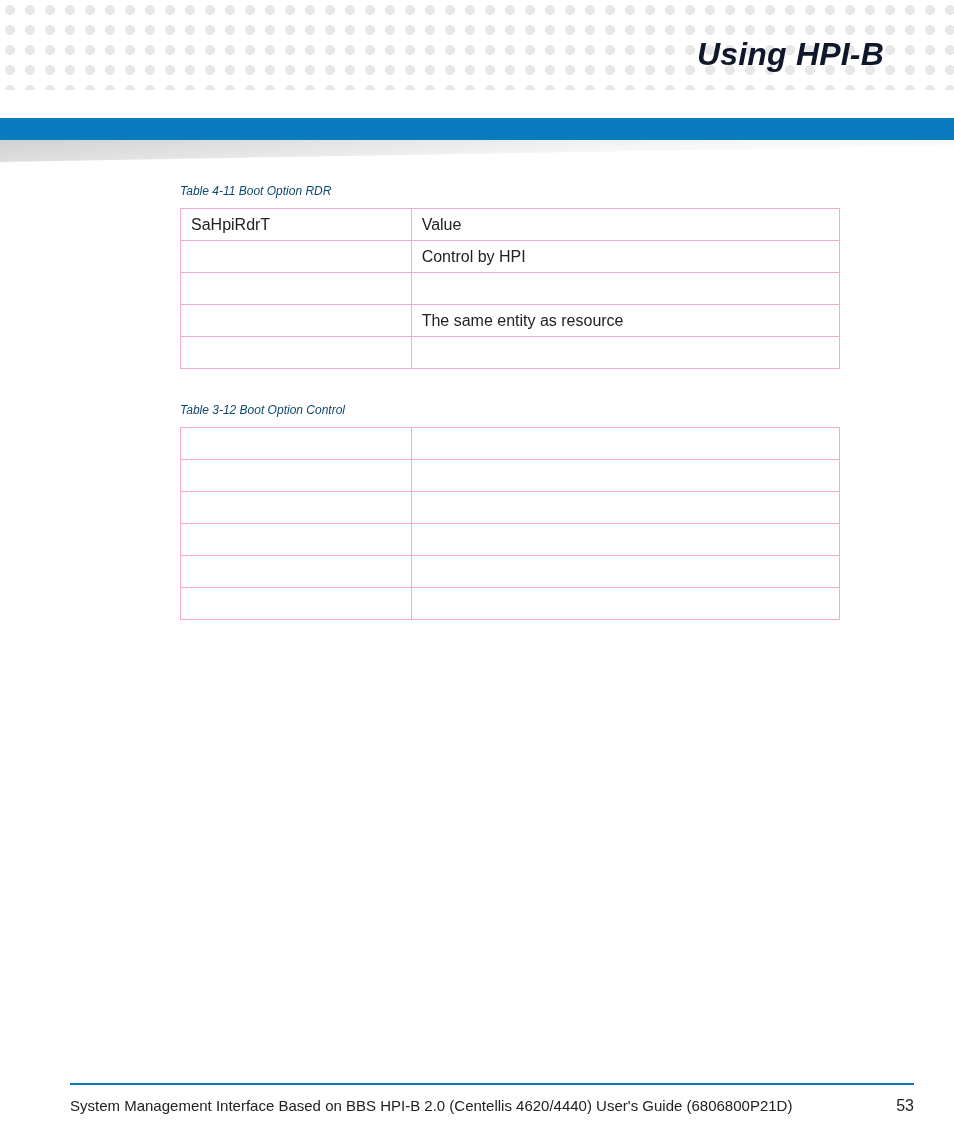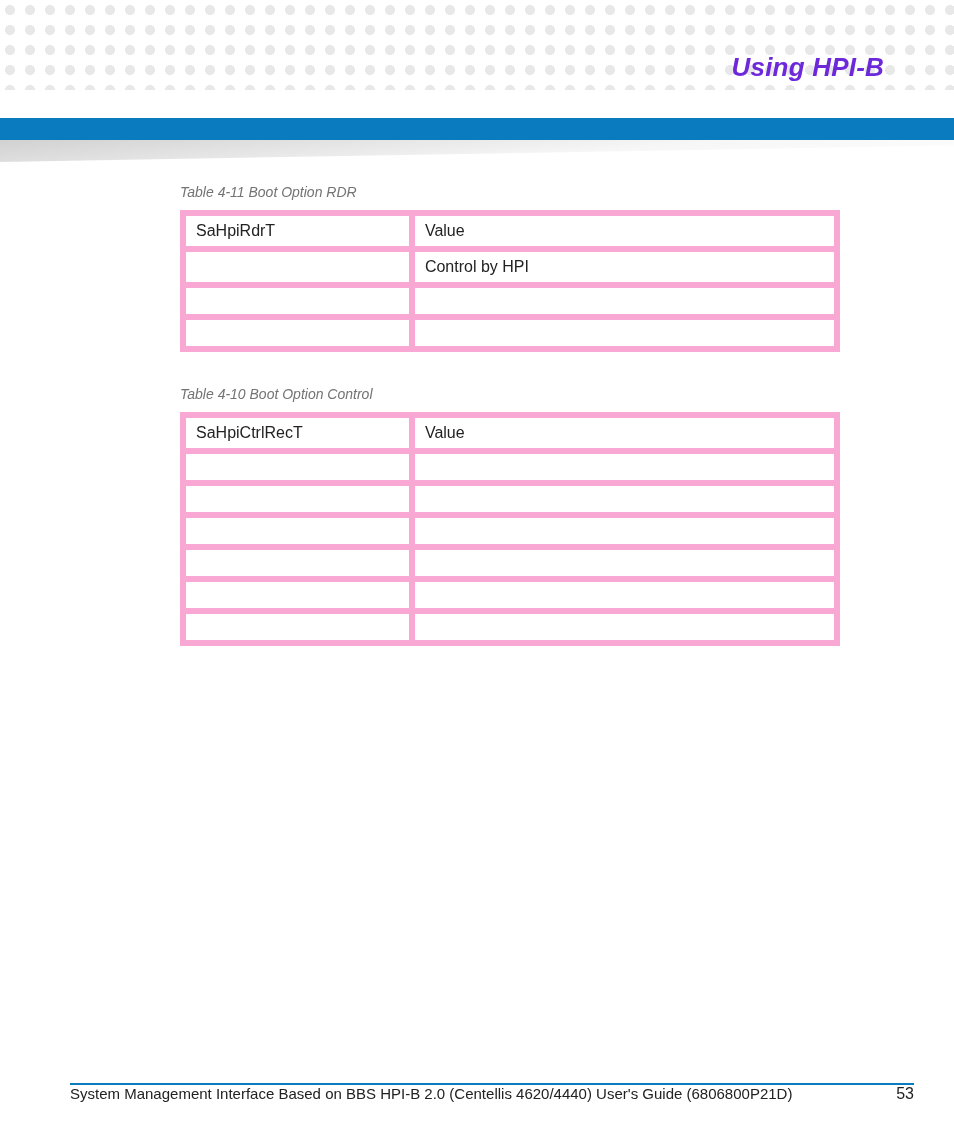--- a/index.html
+++ b/index.html
@@ -15,25 +15,25 @@
     position: absolute;
     top: 0; left: 0; right: 0;
     height: 90px;
     background-image: radial-gradient(circle, #e5e5e5 5px, transparent 5px);
     background-size: 20px 20px;
     background-position: 0 0;
     opacity: 0.9;
   }
   .chapter-title {
     position: absolute;
-    top: 52px;
+    top: 36px;
     right: 70px;
-    font-size: 26px;
+    font-size: 32px;
     font-weight: 700;
-    color: #6d28d9;
+    color: #0f172a;
     font-style: italic;
     letter-spacing: 0.2px;
   }
   .blue-bar {
     position: absolute;
     top: 118px;
     left: 0;
     right: 0;
     height: 22px;
     background: #0b7bbf;
@@ -48,35 +48,35 @@
     clip-path: polygon(0 0, 100% 0, 100% 25%, 0 100%);
     opacity: 0.85;
   }
   .content {
     position: absolute;
     top: 184px;
     left: 180px;
     width: 660px;
   }
   .table-caption {
-    color: #737373;
+    color: #0c4a6e;
     font-style: italic;
-    font-size: 14px;
+    font-size: 12px;
     margin-bottom: 10px;
     margin-top: 0;
     font-weight: 400;
   }
   table {
     border-collapse: collapse;
     width: 100%;
     margin-bottom: 34px;
     font-size: 16px;
   }
   td {
-    border: 6px solid #f9a8d4;
+    border: 1px solid #f9a8d4;
     padding: 6px 10px;
     height: 32px;
     vertical-align: middle;
     color: #222;
     font-weight: 400;
   }
   td.col1 { width: 35%; }
   td.col2 { width: 65%; }
 
   .footer-rule {
@@ -84,21 +84,21 @@
     left: 70px;
     right: 40px;
     bottom: 60px;
     height: 2px;
     background: #0b7bbf;
   }
   .footer-line {
     position: absolute;
     left: 70px;
     right: 40px;
-    bottom: 42px;
+    bottom: 30px;
     display: flex;
     justify-content: space-between;
     align-items: baseline;
     font-size: 15px;
     color: #222;
   }
   .footer-page { font-size: 16px; margin-left: 8px; }
 </style>
 </head>
 <body>
@@ -120,32 +120,32 @@
     <tr>
       <td class="col1"></td>
       <td class="col2">Control by HPI</td>
     </tr>
     <tr>
       <td class="col1"></td>
       <td class="col2"></td>
     </tr>
     <tr>
       <td class="col1"></td>
+      <td class="col2">The same entity as resource</td>
+    </tr>
+    <tr>
+      <td class="col1"></td>
       <td class="col2"></td>
     </tr>
   </tbody>
     </table>
 
-  <div class="table-caption">Table 4-10 Boot Option Control</div>
+  <div class="table-caption">Table 3-12 Boot Option Control</div>
   <table>
     <tbody>
-        <tr>
-      <td class="col1">SaHpiCtrlRecT</td>
-      <td class="col2">Value</td>
-    </tr>
     <tr>
       <td class="col1"></td>
       <td class="col2"></td>
     </tr>
     <tr>
       <td class="col1"></td>
       <td class="col2"></td>
     </tr>
     <tr>
       <td class="col1"></td>

